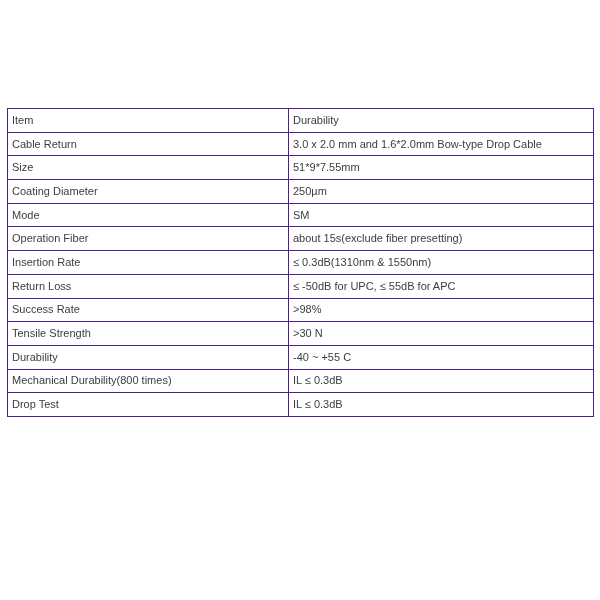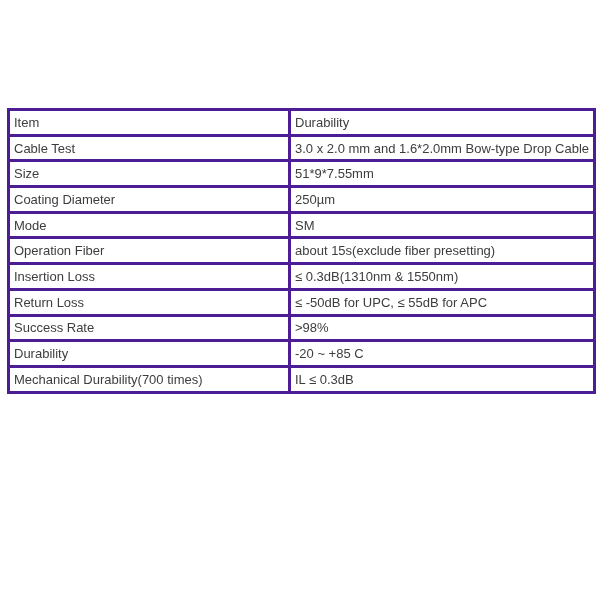--- a/index.html
+++ b/index.html
@@ -20,22 +20,22 @@
     left: 7px;
     top: 108px;
     width: 586px;
     border-collapse: collapse;
     table-layout: fixed;
   }
   .col-item  { width: 281px; }
   .col-param { width: 305px; }
   .spec-table th,
   .spec-table td {
-    border: 3px solid #4c1d95;
-    font-size: 13px;
+    border: 1px solid #4c1d95;
+    font-size: 11px;
     font-weight: 400;
     color: #3d3d3d;
     text-align: left;
     vertical-align: middle;
     padding: 0 3px 0 4px;
     height: 22.7px;
     line-height: 15px;
     white-space: nowrap;
     overflow: hidden;
   }
@@ -50,54 +50,62 @@
       <col class="col-param">
     </colgroup>
     <thead>
       <tr>
         <th>Item</th>
         <th>Durability</th>
       </tr>
     </thead>
     <tbody>
         <tr>
-          <td>Cable Test</td>
+          <td>Cable Return</td>
           <td>3.0 x 2.0 mm and 1.6*2.0mm Bow-type Drop Cable</td>
         </tr>
         <tr>
           <td>Size</td>
           <td>51*9*7.55mm</td>
         </tr>
         <tr>
           <td>Coating Diameter</td>
           <td>250µm</td>
         </tr>
         <tr>
           <td>Mode</td>
           <td>SM</td>
         </tr>
         <tr>
           <td>Operation Fiber</td>
           <td>about 15s(exclude fiber presetting)</td>
         </tr>
         <tr>
-          <td>Insertion Loss</td>
+          <td>Insertion Rate</td>
           <td>≤ 0.3dB(1310nm &amp; 1550nm)</td>
         </tr>
         <tr>
           <td>Return Loss</td>
           <td>≤ -50dB for UPC, ≤ 55dB for APC</td>
         </tr>
         <tr>
           <td>Success Rate</td>
           <td>&gt;98%</td>
         </tr>
         <tr>
-          <td>Durability</td>
-          <td>-20 ~ +85 C</td>
+          <td>Tensile Strength</td>
+          <td>&gt;30 N</td>
         </tr>
         <tr>
-          <td>Mechanical Durability(700 times)</td>
+          <td>Durability</td>
+          <td>-40 ~ +55 C</td>
+        </tr>
+        <tr>
+          <td>Mechanical Durability(800 times)</td>
+          <td>IL ≤ 0.3dB</td>
+        </tr>
+        <tr>
+          <td>Drop Test</td>
           <td>IL ≤ 0.3dB</td>
         </tr>
       </tbody>
   </table>
 </div>
 
 </body></html>

